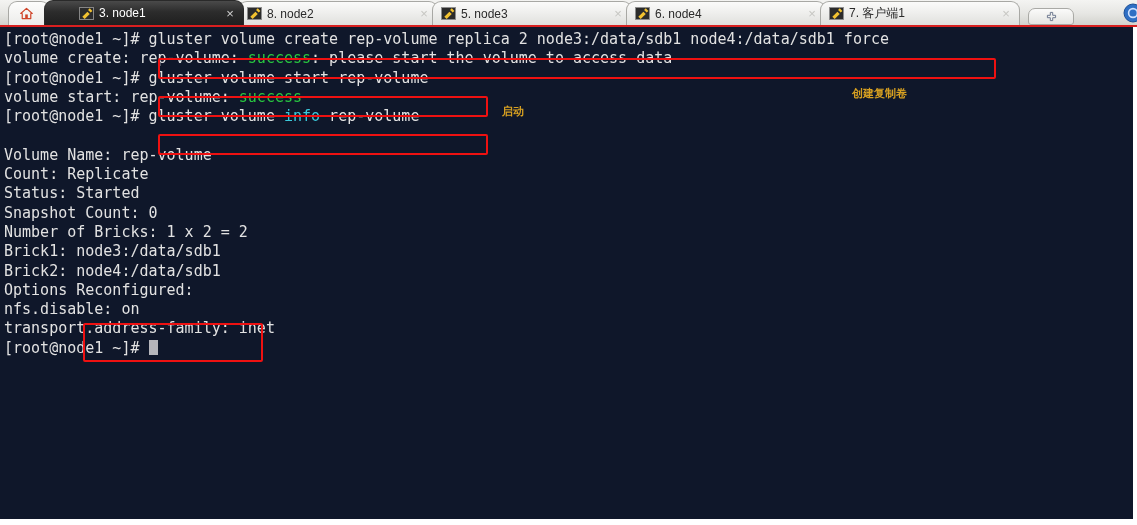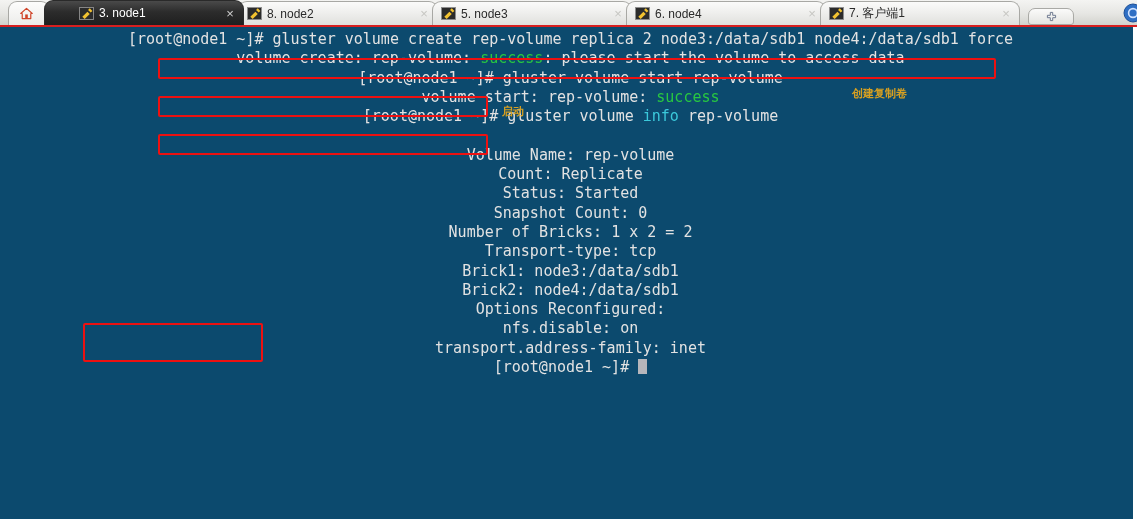--- a/index.html
+++ b/index.html
@@ -111,29 +111,28 @@
     right: -6px;
     bottom: 2px;
     width: 20px;
     height: 20px;
   }
 
   
   #terminal {
     position: relative;
     height: 495px;
-    background: #0c4a6e;
+    background: #0f172a;
     overflow: hidden;
     font-family: "DejaVu Sans Mono", "Liberation Mono", monospace;
     font-size: 15px;
     line-height: 19.3px;
     color: #e2e2e2;
     padding: 3px 0 0 4px;
     box-sizing: border-box;
-    text-align: center;
   }
 
   .line {
     position: relative;
     height: 19.3px;
     white-space: pre;
   }
 
   .grn  { color: #28c840; }
   .cyn  { color: #3bc9db; }
@@ -261,21 +260,20 @@
       <div class="line"><span>volume create: rep-volume: </span><span class="grn">success</span><span>: please start the volume to access data</span></div>
       <div class="line"><span>[root@node1 ~]# </span><span>gluster volume start rep-volume</span></div>
       <div class="line"><span>volume start: rep-volume: </span><span class="grn">success</span></div>
       <div class="line"><span>[root@node1 ~]# </span><span>gluster volume </span><span class="cyn">info</span><span> rep-volume</span></div>
       <div class="line"><span></span></div>
       <div class="line"><span>Volume Name: rep-volume</span></div>
       <div class="line"><span>Count: Replicate</span></div>
       <div class="line"><span>Status: Started</span></div>
       <div class="line"><span>Snapshot Count: 0</span></div>
       <div class="line"><span>Number of Bricks: 1 x 2 = 2</span></div>
-      <div class="line"><span>Transport-type: tcp</span></div>
       <div class="line"><span>Brick1: node3:/data/sdb1</span></div>
       <div class="line"><span>Brick2: node4:/data/sdb1</span></div>
       <div class="line"><span>Options Reconfigured:</span></div>
       <div class="line"><span>nfs.disable: on</span></div>
       <div class="line"><span>transport.address-family: inet</span></div>
       <div class="line"><span>[root@node1 ~]# </span><span class="cursor"></span></div>
     </div>
   <div id="overlays">
       <div class="hl" style="left: 158px; top: 31px; width: 838px; height: 21px;"></div>
       <div class="hl" style="left: 158px; top: 69px; width: 330px; height: 21px;"></div>

